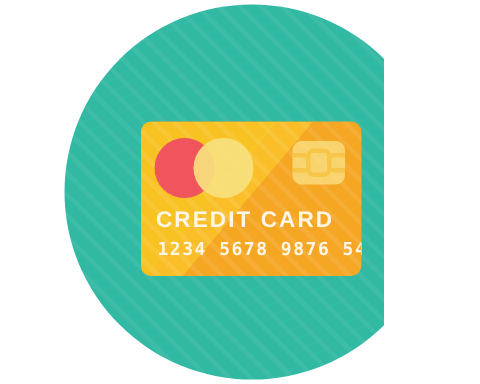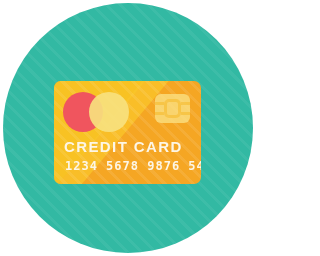--- a/index.html
+++ b/index.html
@@ -11,20 +11,21 @@
     width: 256px;
     height: 256px;
     overflow: hidden;
     font-family: "Liberation Sans", sans-serif;
   }
 
   #icon-root {
     position: relative;
     width: 256px;
     height: 180px;
+    margin-left: 40px;
   }
 
   
   .badge {
     position: absolute;
     left: 3px;
     top: 3px;
     width: 250px;
     height: 250px;
     border-radius: 50%;

